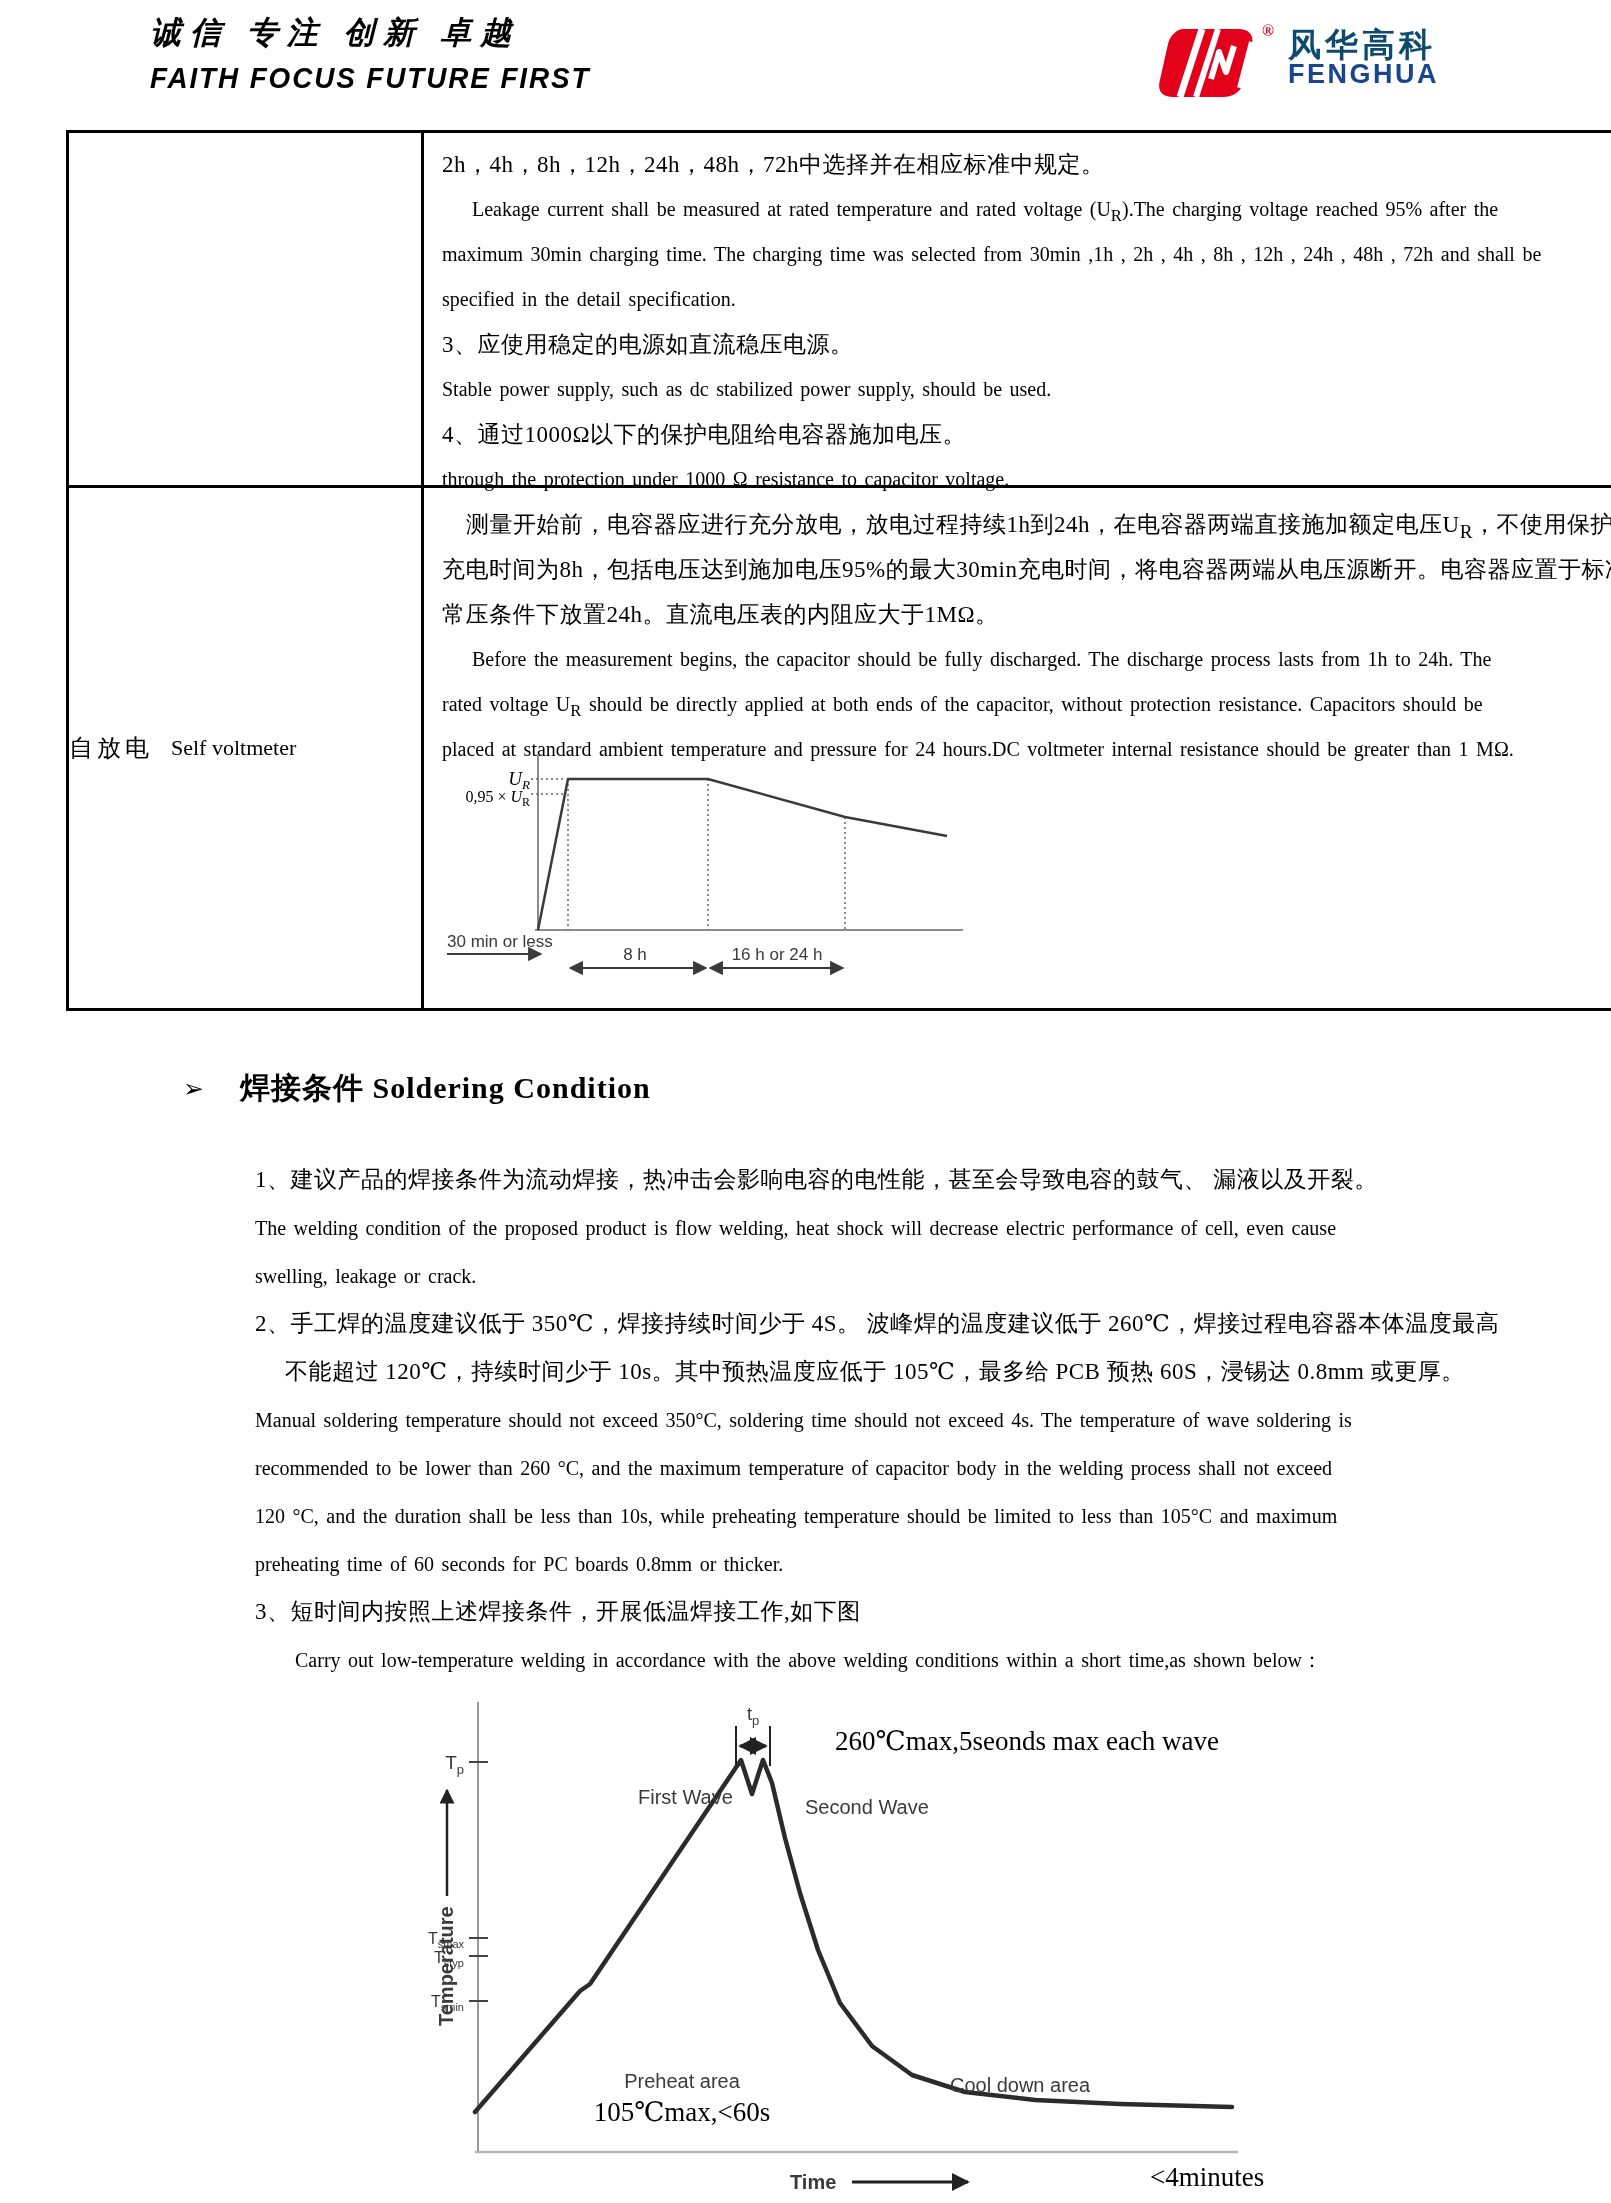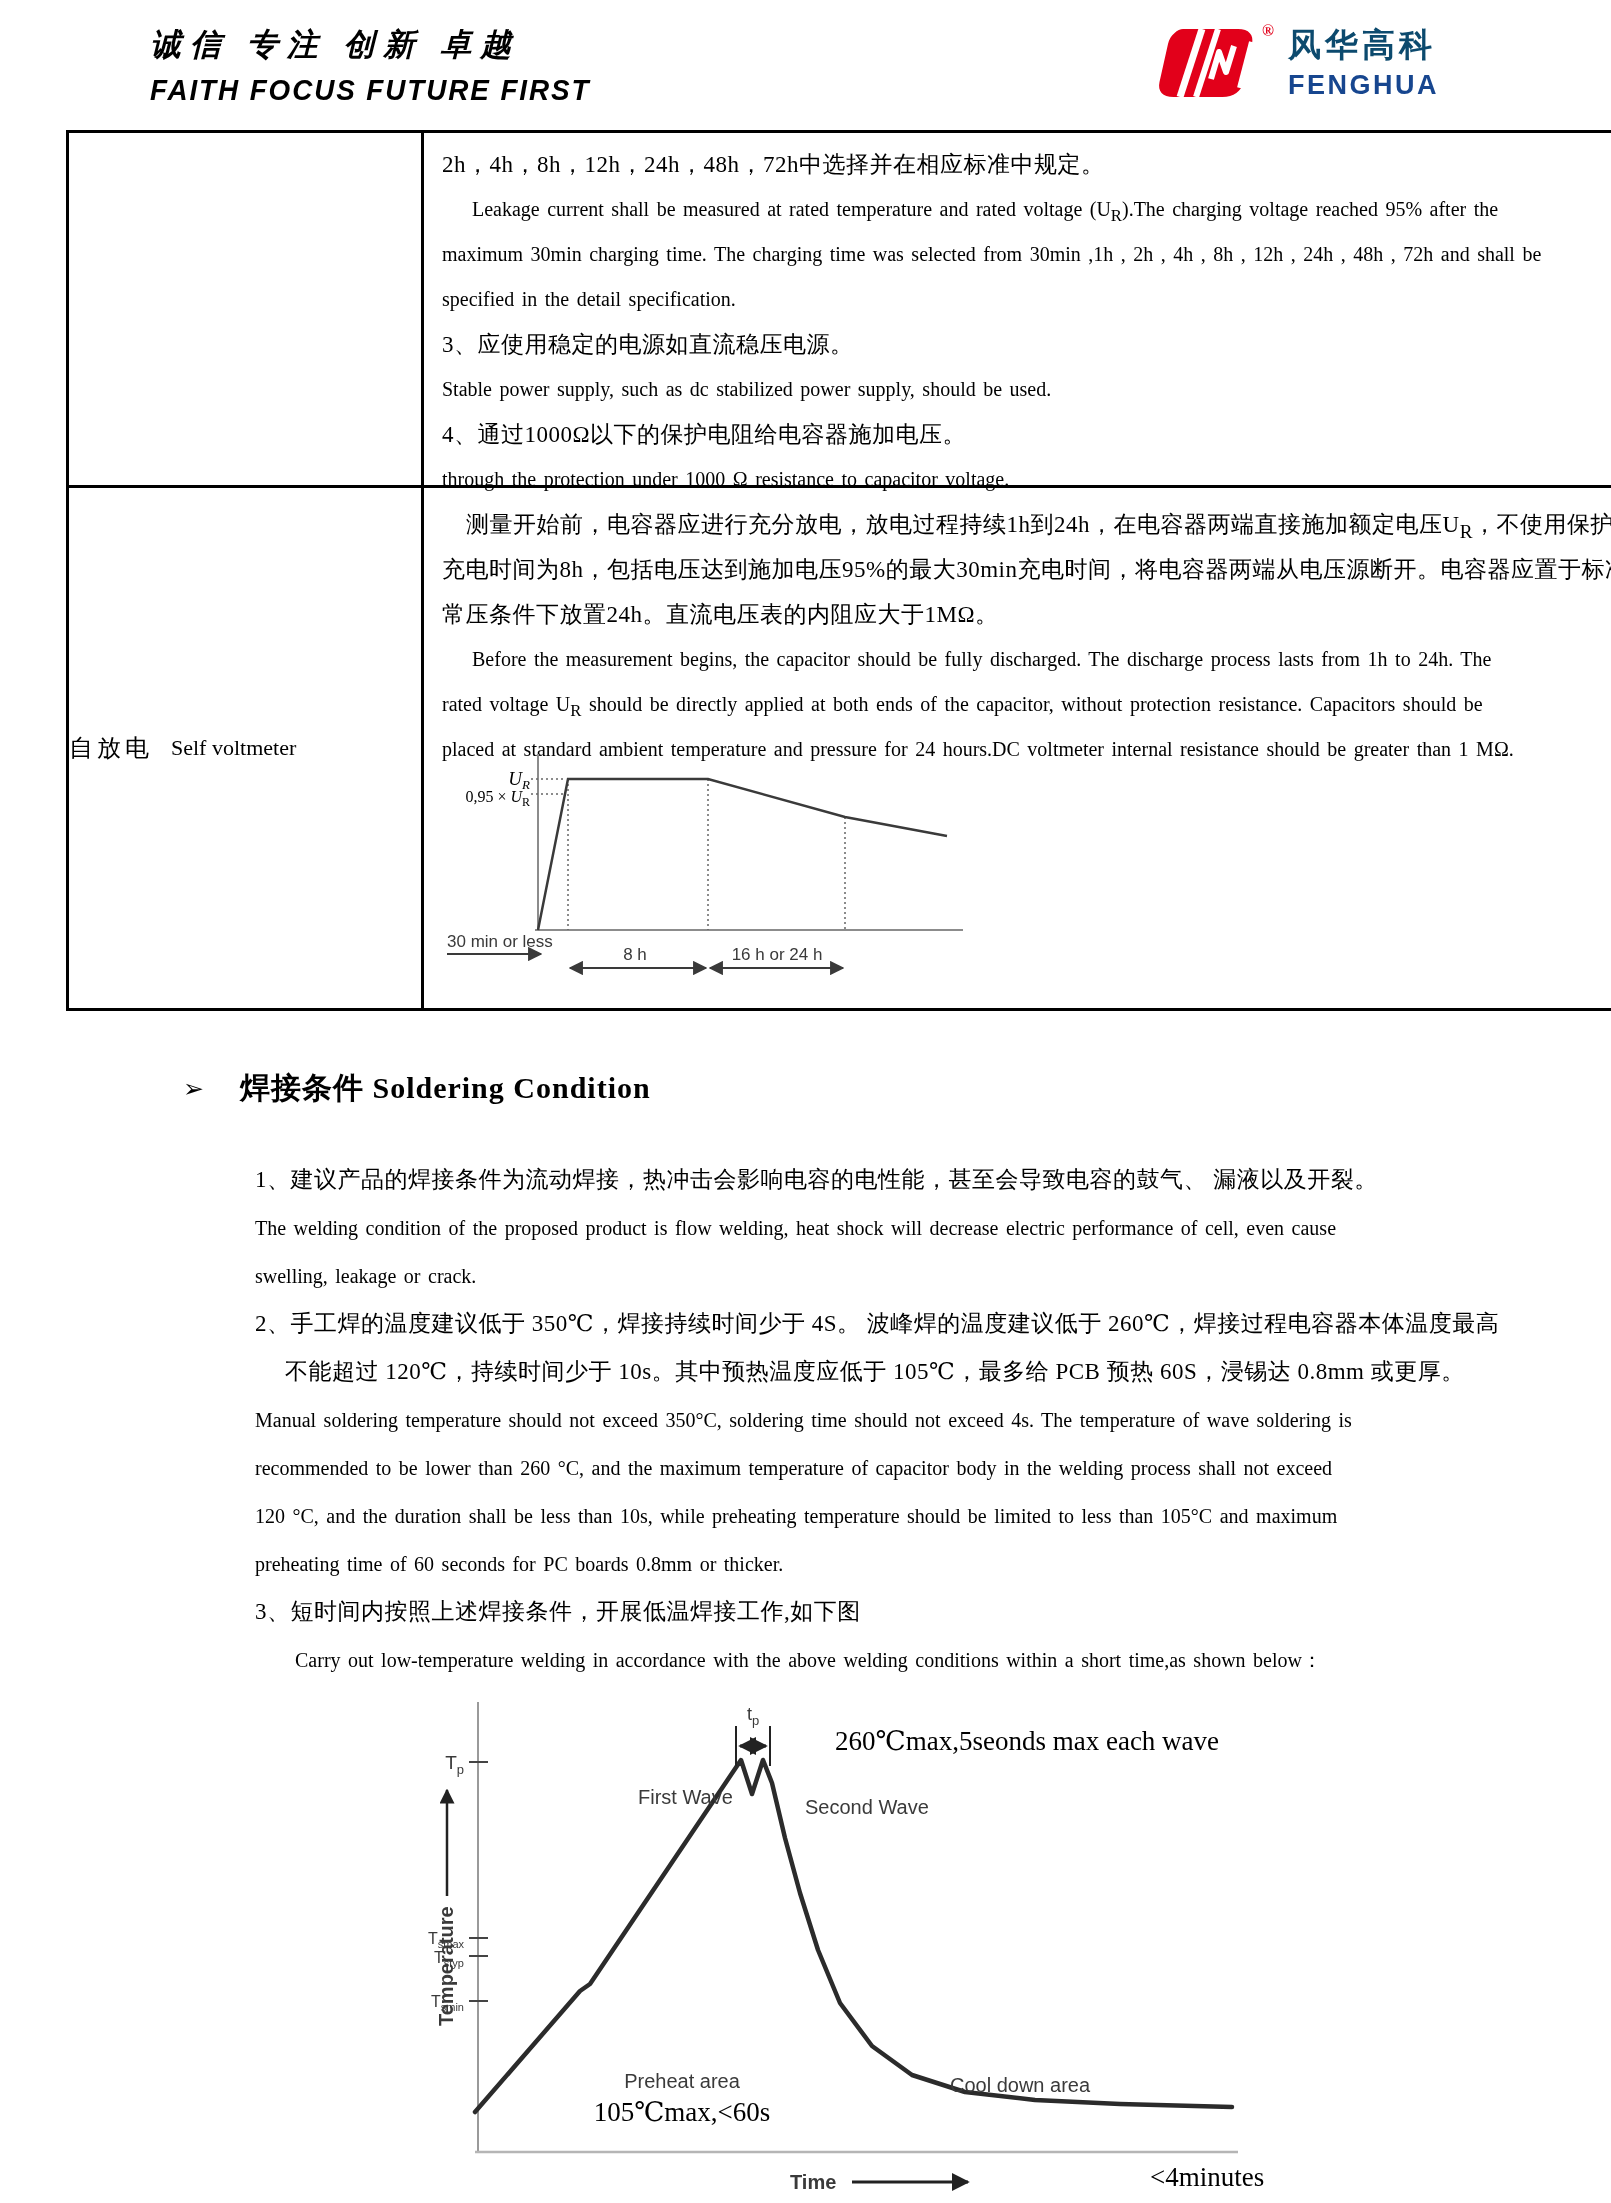--- a/index.html
+++ b/index.html
@@ -8,33 +8,33 @@
     width:1611px;height:2203px;
     background:#ffffff;
     overflow:hidden;
     font-family:"Liberation Serif","DejaVu Serif",serif;
     color:#000;
   }
   
   .slogan{position:absolute;left:150px;top:12px;}
   .slogan-cn{
     font-size:31px;font-style:italic;font-weight:600;
-    letter-spacing:9px;font-family:"Liberation Serif","DejaVu Serif",serif;margin-top:12px;
+    letter-spacing:9px;font-family:"Liberation Serif","DejaVu Serif",serif;
   }
   .slogan-en{
     margin-top:8px;font-size:29px;font-style:italic;font-weight:700;
     letter-spacing:2px;font-family:"Liberation Sans","DejaVu Sans",sans-serif;
     transform:scaleX(0.96);transform-origin:left;
   }
   .logo{position:absolute;left:1156px;top:24px;display:flex;align-items:flex-start;}
   .logo .reg{color:#e2001a;font-size:16px;font-weight:700;margin:-2px 4px 0 2px;}
   .brand{margin-left:10px;margin-top:4px;line-height:1;}
   .brand-cn{font-size:33px;font-weight:700;color:#0c4a6e;letter-spacing:4px;
             font-family:"Liberation Sans","DejaVu Sans",sans-serif;}
-  .brand-en{font-size:27px;font-weight:700;color:#17468f;letter-spacing:2.5px;margin-top:11px;
+  .brand-en{font-size:27px;font-weight:700;color:#17468f;letter-spacing:2.5px;margin-top:0;
             font-family:"Liberation Sans","DejaVu Sans",sans-serif;}
   
   .spec-table{
     position:absolute;left:66px;top:130px;width:1560px;
     border:3px solid #000;border-right:none;
   }
   .trow{display:flex;}
   .trow.r1{height:352px;border-bottom:3px solid #000;}
   .trow.r2{height:520px;}
   .label-cell{

